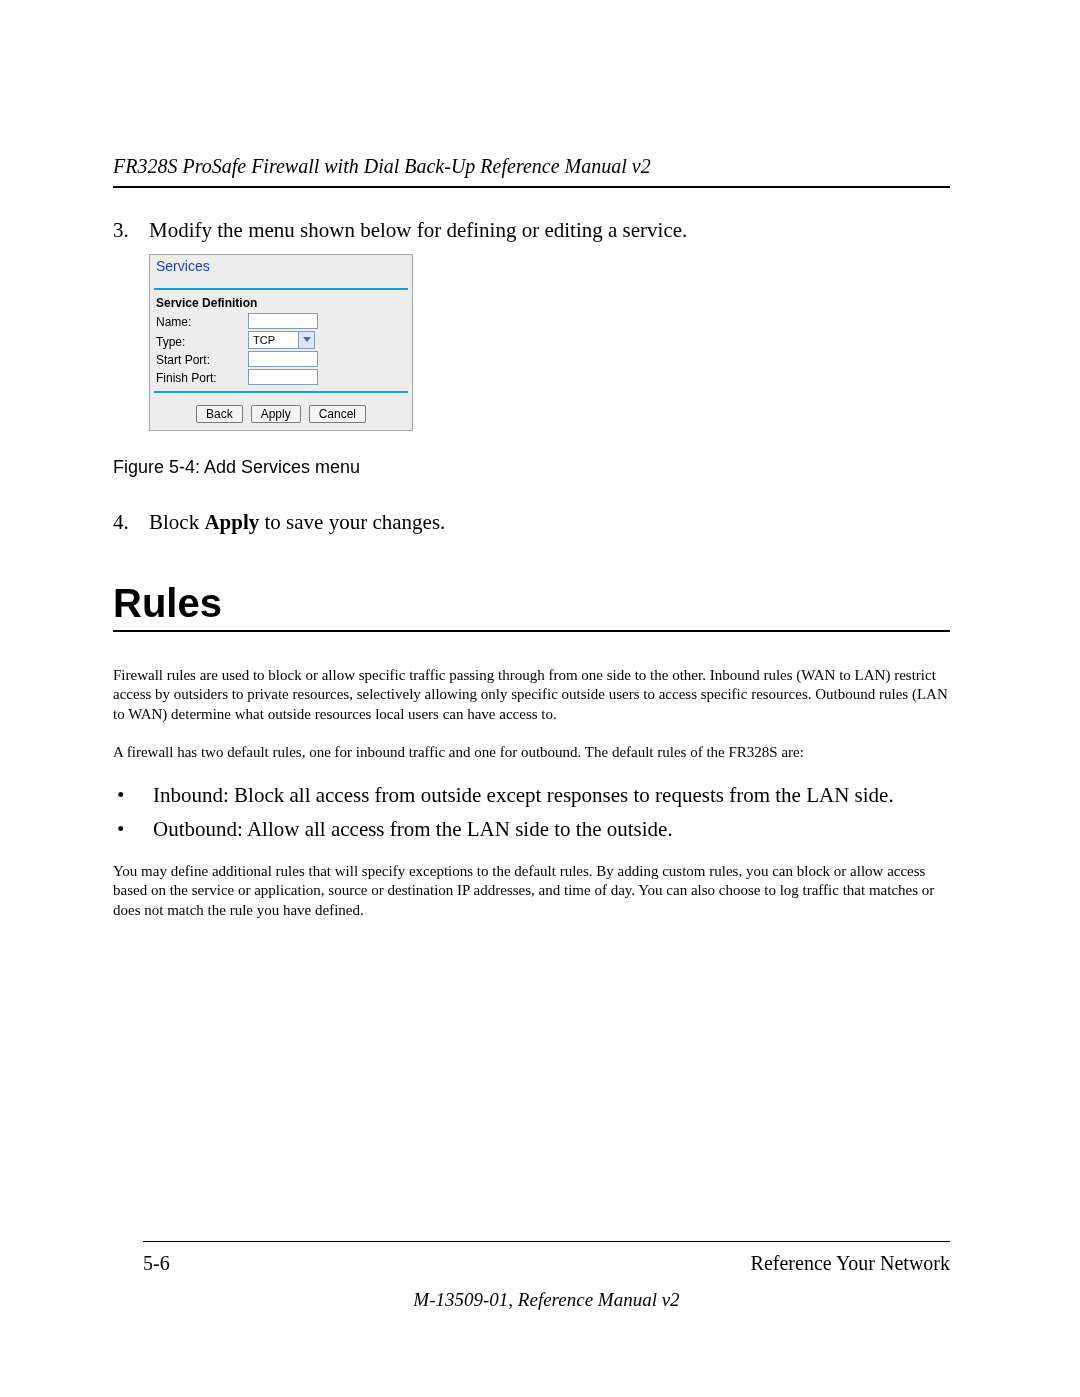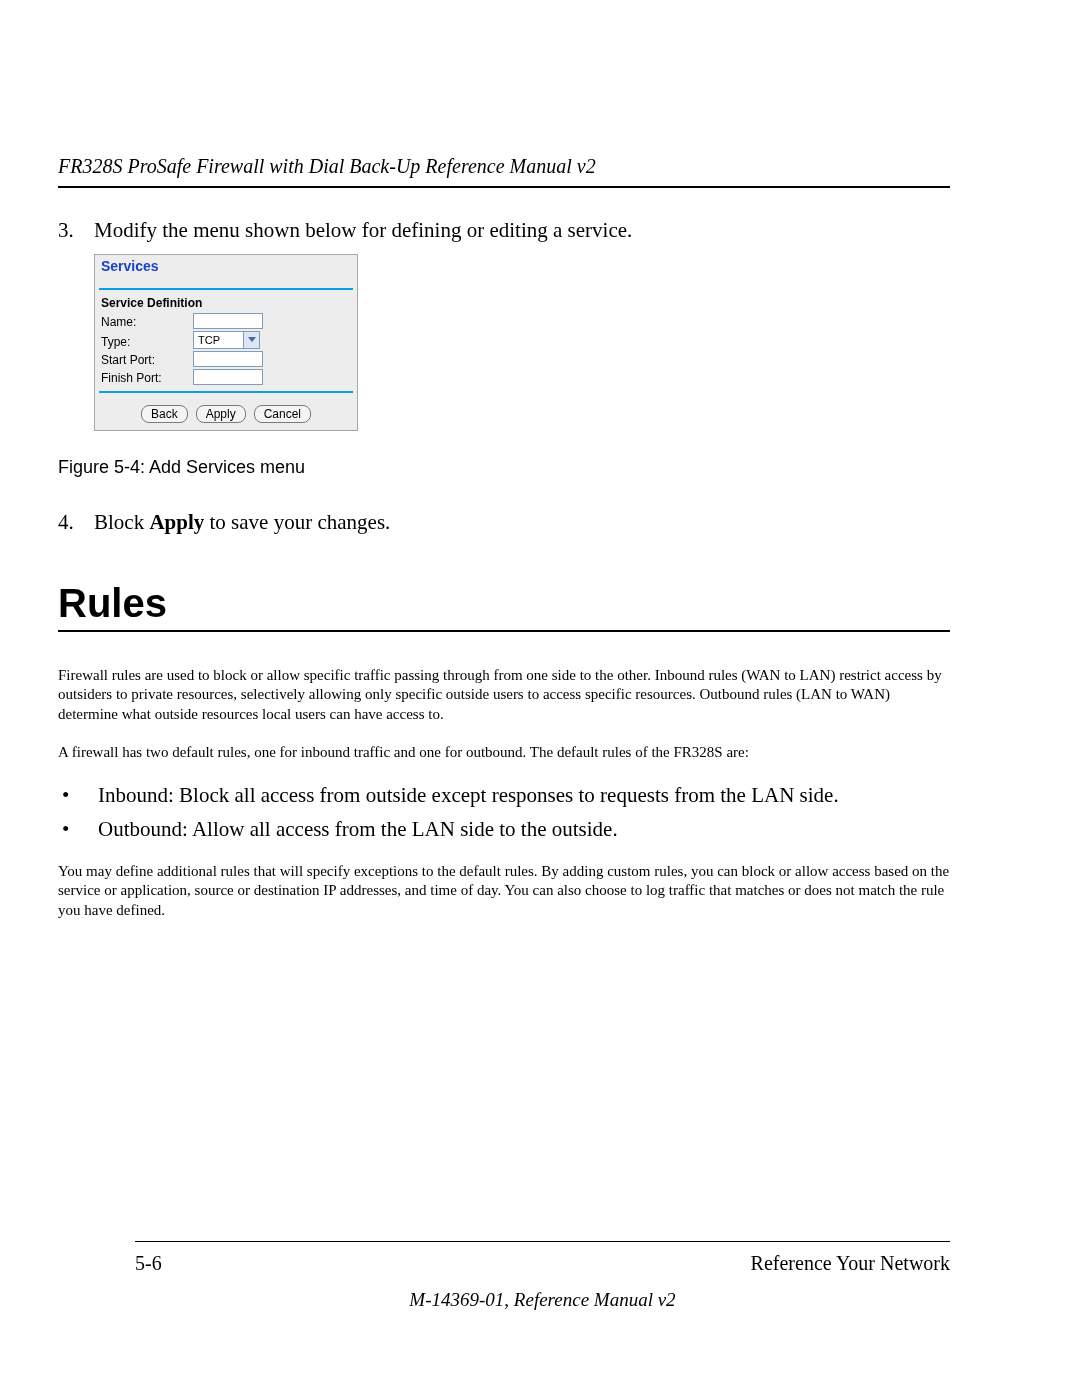--- a/index.html
+++ b/index.html
@@ -1,44 +1,44 @@
 <!DOCTYPE html>
 <html><head>
 <meta charset="utf-8">
 <style>
 html,body{margin:0;padding:0;background:#fff;font-family:"Times New Roman",Times,serif;color:#000}
-.page{width:1080px;height:1397px;position:relative;box-sizing:border-box;padding:155px 130px 0 58px}
+.page{width:1080px;height:1397px;position:relative;box-sizing:border-box;padding:155px 130px 0 113px}
 .hdr-title{font-style:italic;font-size:20px;margin-bottom:8px}
 .hdr-rule{border-top:2px solid #000;margin-bottom:28px}
 .ol-item{display:flex;font-size:21px;line-height:1.35;margin-bottom:10px}
 .ol-num{width:36px;flex:none}
 .ol-body{flex:1}
 .bold{font-weight:bold}
 .figure-wrap{margin-left:36px;margin-top:6px;margin-bottom:26px}
 .services-box{width:262px;border:1px solid #a6a6a6;background:#ededed;font-family:Arial,Helvetica,sans-serif;font-size:12px;color:#000}
-.services-title{color:#1a3fcc;font-weight:bold;font-size:14px;padding:3px 6px 14px 6px}
+.services-title{color:#1a3fcc;font-weight:normal;font-size:14px;padding:3px 6px 14px 6px}
 .blue-rule{height:2px;background:#0a9fe6;margin:0 4px 6px 4px}
 .svc-def{font-weight:bold;padding:0 6px 2px 6px;font-size:12px}
 .field-row{display:flex;align-items:flex-end;padding:1px 6px}
 .field-label{width:92px}
 .txt-input{width:70px;height:16px;border:1px solid #7f9db9;background:#fff;box-sizing:border-box}
 .select-wrap{display:flex;align-items:center}
 .select-box{width:51px;height:18px;border:1px solid #7f9db9;background:#fff;box-sizing:border-box;padding:0 4px;font-size:11px;line-height:16px}
 .select-arrow{width:16px;height:18px;border:1px solid #7f9db9;border-left:none;background:#dbe7f5;box-sizing:border-box;display:flex;align-items:center;justify-content:center}
 .select-arrow svg{display:block}
 .btn-row{display:flex;justify-content:center;gap:8px;padding:6px 0 7px 0}
-.w-btn{border:1px solid #7a7a7a;background:#f4f4f4;font-family:Arial,Helvetica,sans-serif;font-size:12px;padding:1px 9px;border-radius:8px}
+.w-btn{border:1px solid #7a7a7a;background:#f4f4f4;font-family:Arial,Helvetica,sans-serif;font-size:12px;padding:1px 9px;border-radius:2px}
 .caption{font-family:Arial,Helvetica,sans-serif;font-weight:normal;font-size:18px;margin-bottom:30px}
 .h2{font-family:Liberation Sans, sans-serif;font-weight:bold;font-size:40px;margin-top:44px;margin-bottom:4px}
 .h2-rule{border-top:2px solid #000;margin-bottom:34px}
 .para{font-size:15px;line-height:1.32;margin-bottom:18px}
 .bullets{margin:0 0 18px 0;padding:0}
 .bullet{display:flex;font-size:21px;line-height:1.35;margin-bottom:6px}
 .bdot{width:36px;flex:none;text-align:left;padding-left:4px}
-.footer{position:absolute;left:135px;right:130px;bottom:86px}
+.footer{position:absolute;left:143px;right:130px;bottom:86px}
 .footer-rule{border-top:1.5px solid #000;margin-bottom:10px}
 .footer-row{display:flex;justify-content:space-between;font-size:20px}
 .footer-center{text-align:center;font-style:italic;font-size:19px;margin-top:14px}
 </style>
 </head>
 <body>
 
 <div class="page">
 
   <div class="hdr-title">FR328S ProSafe Firewall with Dial Back-Up Reference Manual v2</div>
@@ -119,16 +119,16 @@
   </div>
 
   <div class="para">You may define additional rules that will specify exceptions to the default rules. By adding custom rules, you can block or allow access based on the service or application, source or destination IP addresses, and time of day. You can also choose to log traffic that matches or does not match the rule you have defined.</div>
 
   <div class="footer">
     <div class="footer-rule"></div>
     <div class="footer-row">
       <div>5-6</div>
       <div>Reference Your Network</div>
     </div>
-    <div class="footer-center">M-14369-01, Reference Manual v2</div>
+    <div class="footer-center">M-13509-01, Reference Manual v2</div>
   </div>
 
 </div>
 
 </body></html>

